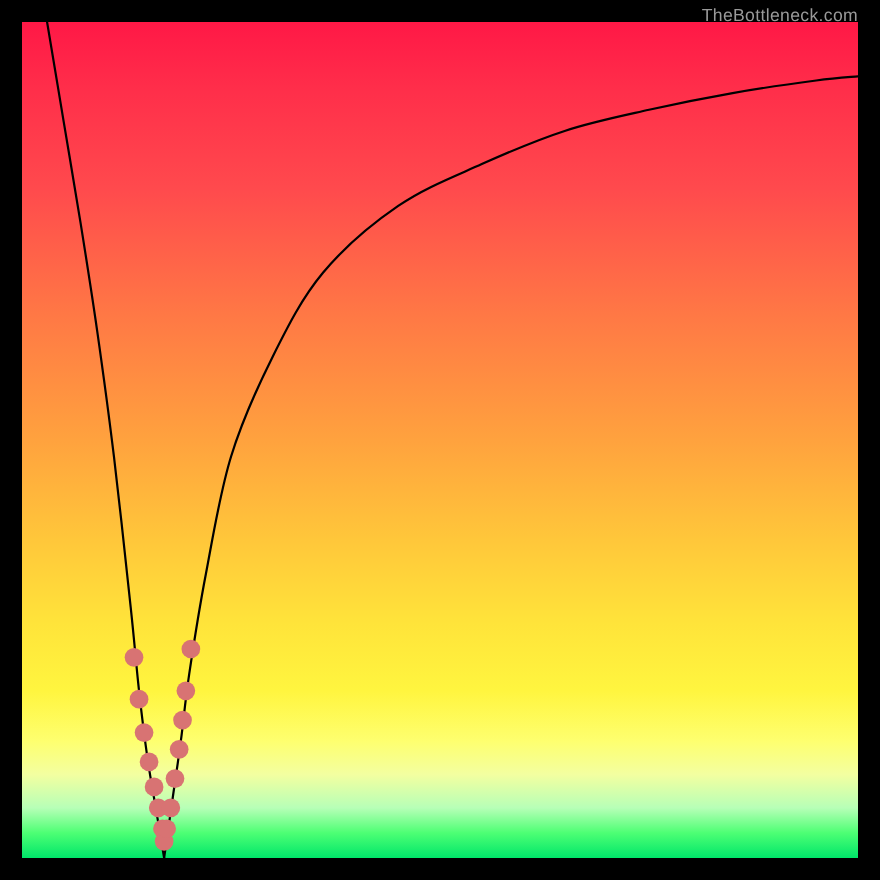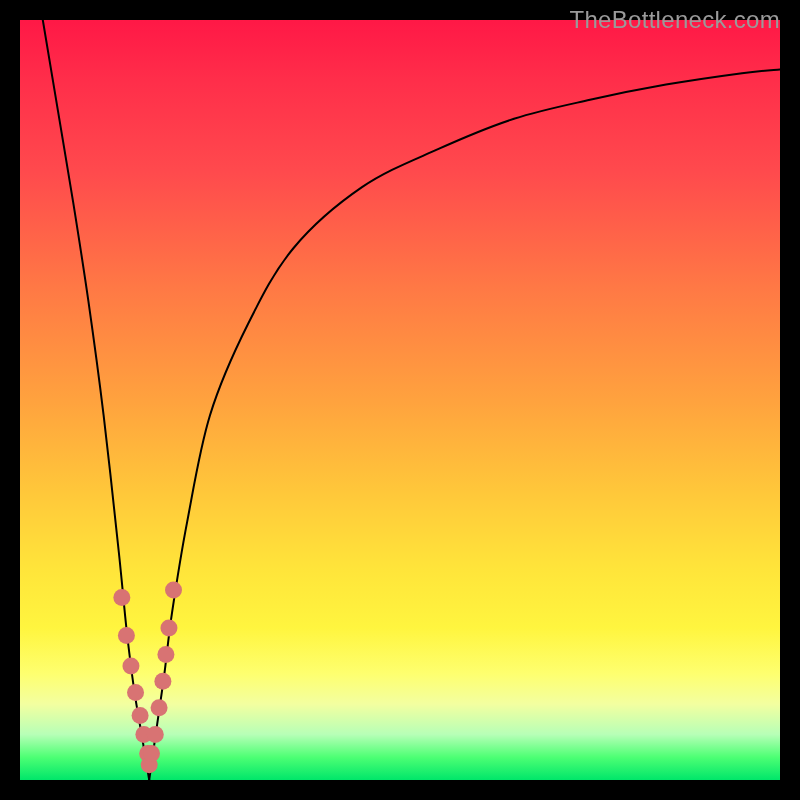--- a/index.html
+++ b/index.html
@@ -44,21 +44,21 @@
   .plot-area svg {
     position: absolute;
     left: 0;
     top: 0;
   }
   .watermark {
     position: absolute;
     top: 6px;
     right: 20px;
     color: #9a9a9a;
-    font-size: 24px;
+    font-size: 16px;
     font-weight: 500;
     letter-spacing: 0.3px;
     user-select: none;
   }
 </style>
 </head>
 <body>
 
 <div class="frame">
 

